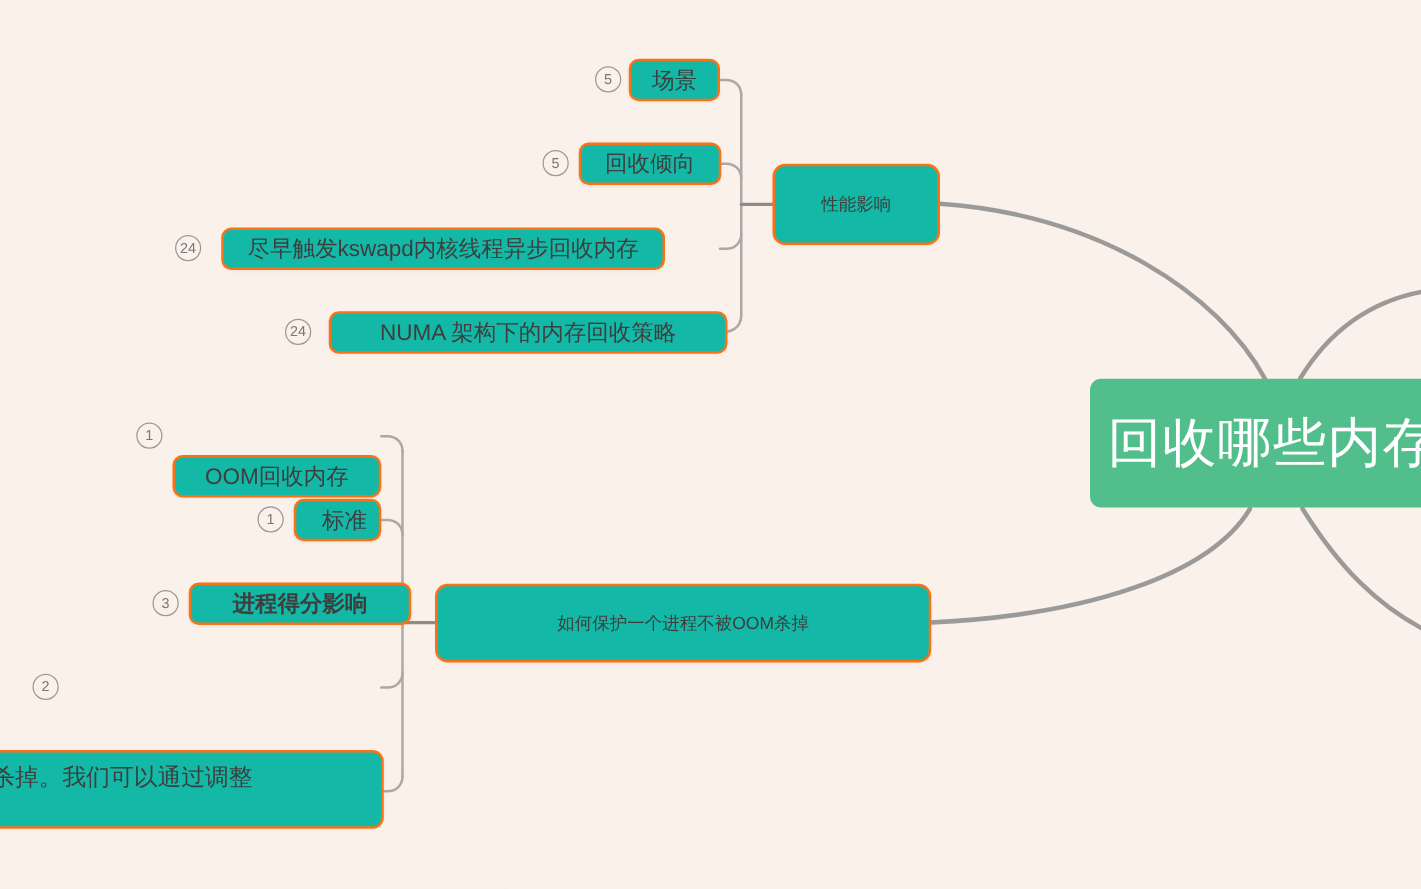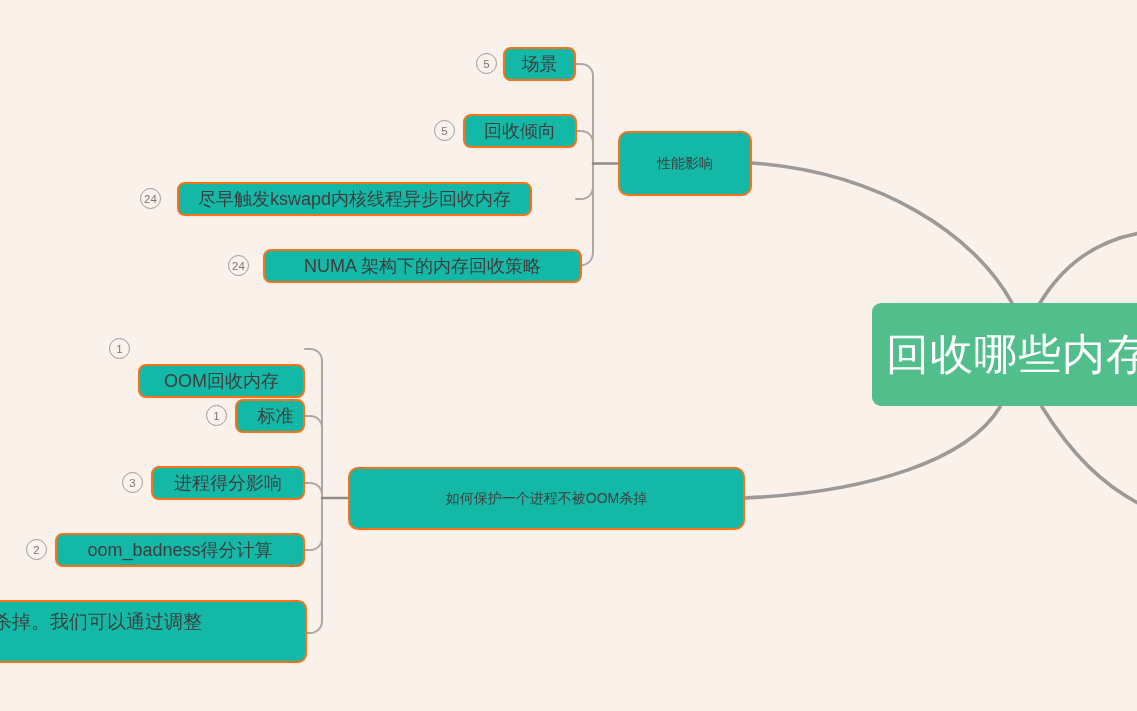--- a/index.html
+++ b/index.html
@@ -149,29 +149,26 @@
   <div class="badge" style="left:206px; top:405px;">
     <span>1</span>
   </div>
   <div class="node" style="left:235px; top:399px; width:70px; height:34px;padding-left:11px;">
     <span>标准</span>
   </div>
 
   <div class="badge" style="left:122px; top:472px;">
     <span>3</span>
   </div>
-  <div class="node" style="left:151px; top:466px; width:154px; height:34px;">
+  <div class="node" style="left:151px; top:466px; width:178px; height:34px;font-weight:bold;">
     <span>进程得分影响</span>
   </div>
 
   <div class="badge" style="left:26px; top:539px;">
     <span>2</span>
-  </div>
-  <div class="node" style="left:55px; top:533px; width:250px; height:34px;">
-    <span>oom_badness得分计算</span>
   </div>
 
   <div class="node note" style="left:-320px; top:600px; width:627px; height:63px;">
     <span class="note-text">杀掉。我们可以通过调整</span>
   </div>
 
   <div class="node hub" style="left:348px; top:467px; width:397px; height:63px;text-align:center;">
     <span>如何保护一个进程不被OOM杀掉</span>
   </div>
 

